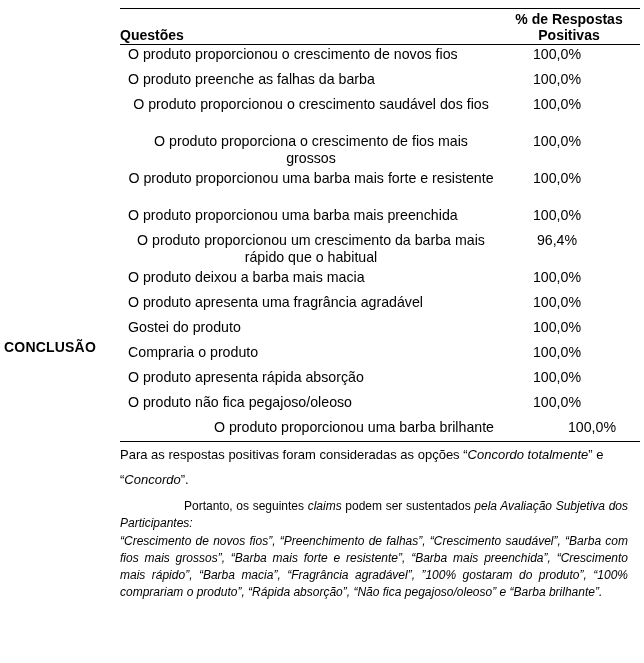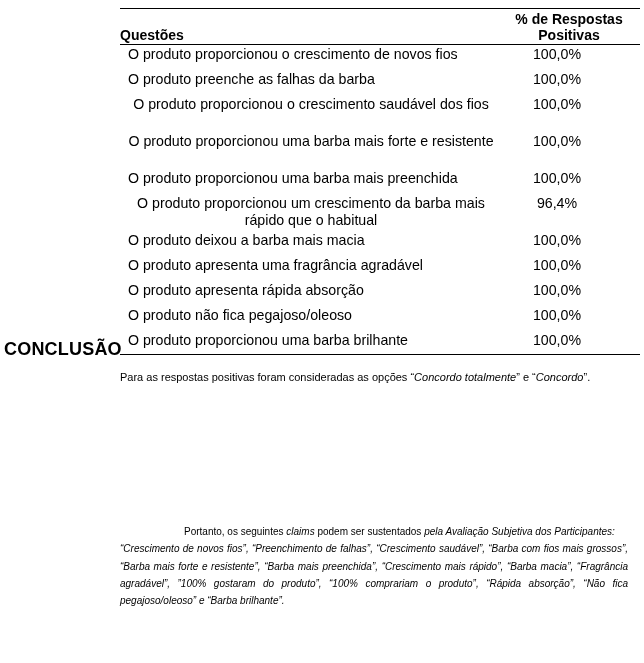--- a/index.html
+++ b/index.html
@@ -14,21 +14,21 @@
       overflow: hidden;
       font-family: "Liberation Sans", sans-serif;
       color: #000000;
       font-size: 14.2px;
     }
     .section-label {
       position: absolute;
       left: 4px;
       top: 339px;
       font-weight: bold;
-      font-size: 18px;
+      font-size: 14px;
       letter-spacing: 0.2px;
     }
     .table-wrap {
       position: absolute;
       left: 120px;
       top: 8px;
       width: 520px;
     }
     table.results {
       border-collapse: collapse;
@@ -50,34 +50,34 @@
     table.results tbody td {
       vertical-align: top;
       font-size: 14.2px;
       line-height: 17px;
       padding: 0;
     }
     td.q { padding-left: 8px !important; padding-right: 4px !important; margin-top: 32px; }
     td.p { text-align: center; padding-right: 24px !important; }
     tr.single td { height: 24px; padding-top: 1px !important; }
     tr.double td { height: 36px; padding-top: 1px !important; text-align: center; }
-    tbody tr:last-child td { border-bottom: 1px solid #000; height: 22px; }
+    tbody tr:last-child td { border-bottom: 1px solid #000; height: 22px; text-align: right; }
     .note {
-      font-size: 11px;
-      line-height: 20px;
+      font-size: 13px;
+      line-height: 25px;
       padding-left: 0;
-      margin-top: 12px;
+      margin-top: 0;
     }
     .note i { font-style: italic; }
     .conclusion {
       position: absolute;
       left: 120px;
-      top: 523px;
+      top: 498px;
       width: 508px;
-      font-size: 10px;
+      font-size: 12px;
       line-height: 17.3px;
       text-align: justify;
     }
     .conclusion .indent { display: inline-block; width: 64px; }
     .conclusion i { font-style: italic; }
   </style>
 </head>
 <body>
 
 <div class="section-label">CONCLUSÃO</div>
@@ -100,37 +100,49 @@
       </tr>
       <tr class="single">
         <td class="q">O produto preenche as falhas da barba</td>
         <td class="p">100,0%</td>
       </tr>
       <tr class="double">
         <td class="q">O produto proporcionou o crescimento saudável dos fios</td>
         <td class="p">100,0%</td>
       </tr>
       <tr class="double">
+        <td class="q">O produto proporciona o crescimento de fios mais grossos</td>
+        <td class="p">100,0%</td>
+      </tr>
+      <tr class="double">
         <td class="q">O produto proporcionou uma barba mais forte e resistente</td>
         <td class="p">100,0%</td>
       </tr>
       <tr class="single">
         <td class="q">O produto proporcionou uma barba mais preenchida</td>
         <td class="p">100,0%</td>
       </tr>
       <tr class="double">
         <td class="q">O produto proporcionou um crescimento da barba mais rápido que o habitual</td>
         <td class="p">96,4%</td>
       </tr>
       <tr class="single">
         <td class="q">O produto deixou a barba mais macia</td>
         <td class="p">100,0%</td>
       </tr>
       <tr class="single">
         <td class="q">O produto apresenta uma fragrância agradável</td>
+        <td class="p">100,0%</td>
+      </tr>
+      <tr class="single">
+        <td class="q">Gostei do produto</td>
+        <td class="p">100,0%</td>
+      </tr>
+      <tr class="single">
+        <td class="q">Compraria o produto</td>
         <td class="p">100,0%</td>
       </tr>
       <tr class="single">
         <td class="q">O produto apresenta rápida absorção</td>
         <td class="p">100,0%</td>
       </tr>
       <tr class="single">
         <td class="q">O produto não fica pegajoso/oleoso</td>
         <td class="p">100,0%</td>
       </tr>

